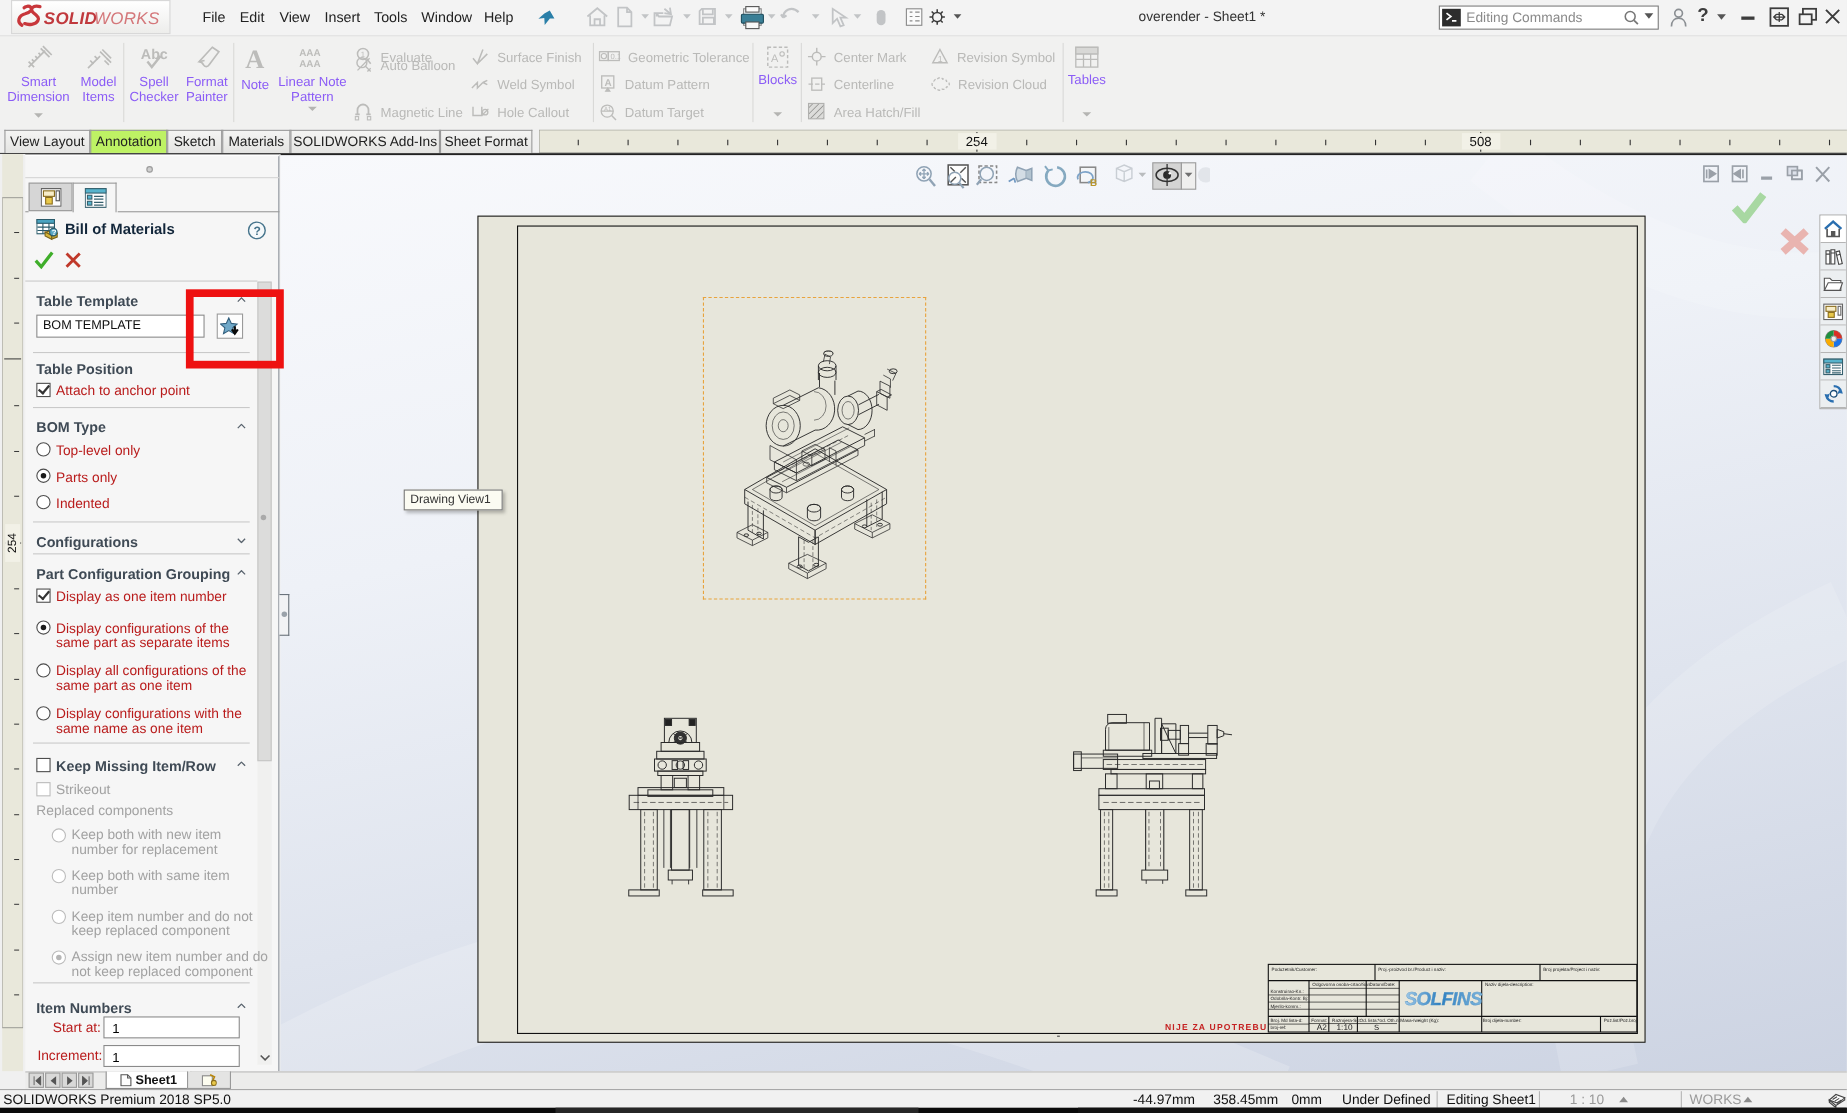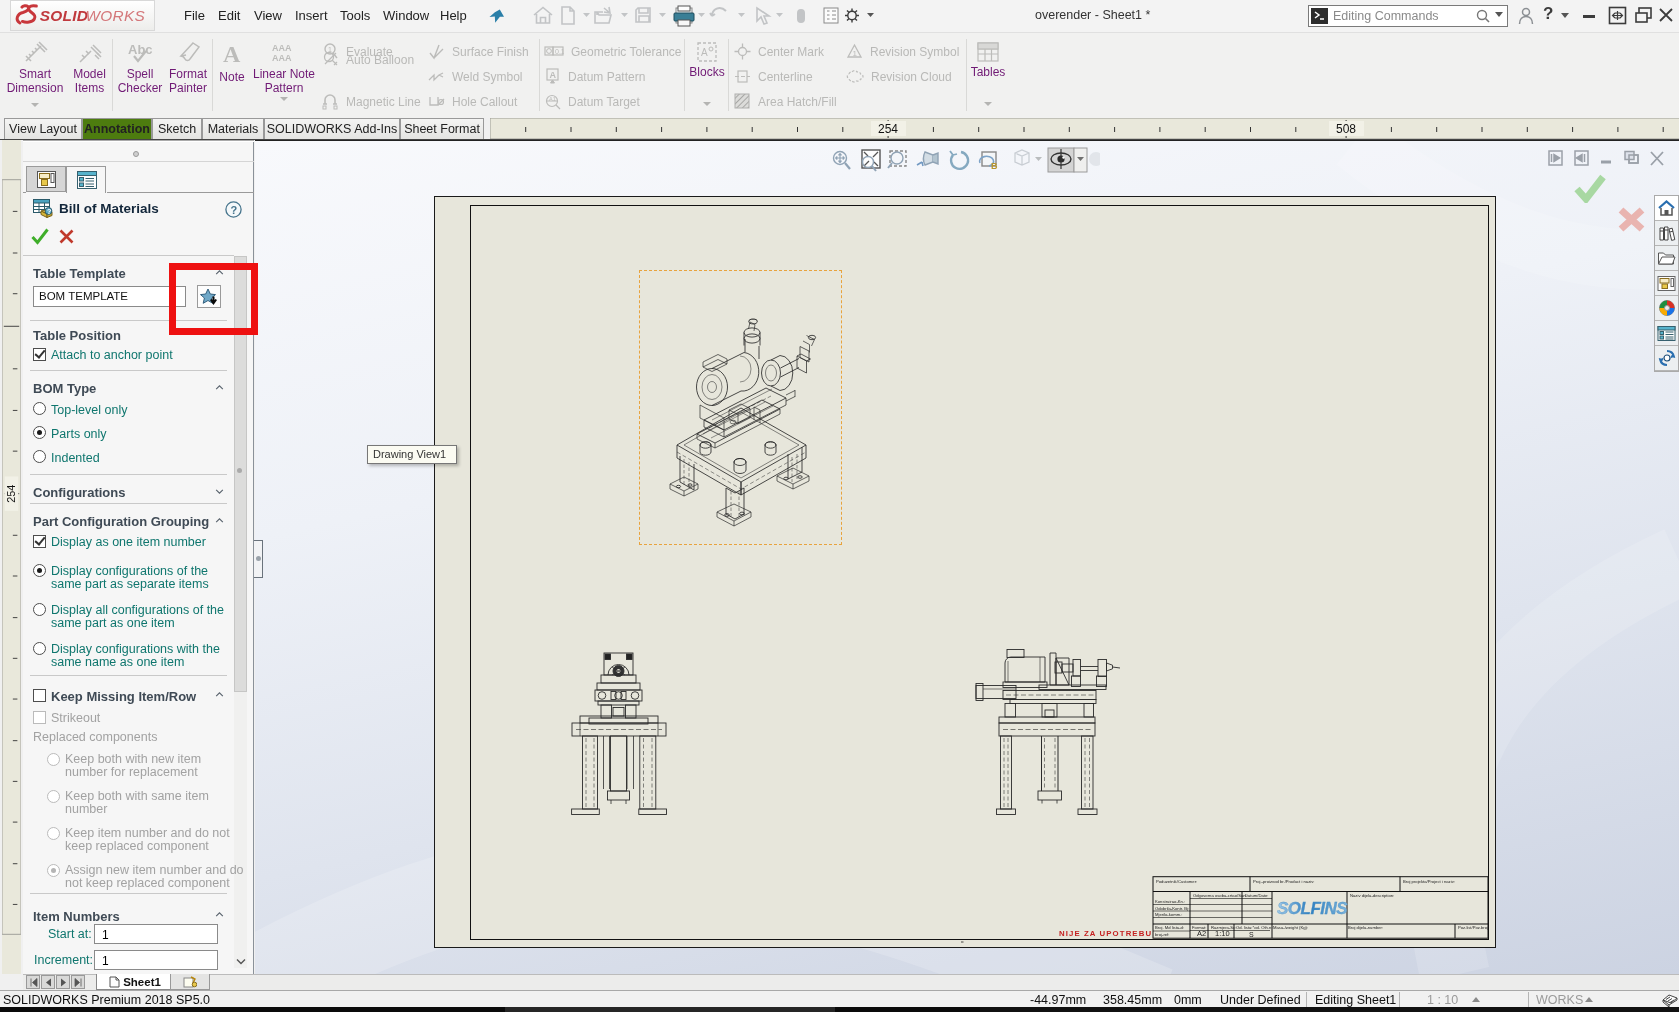--- a/index.html
+++ b/index.html
@@ -10,46 +10,46 @@
 
 #titlebar { position:absolute; left:0; top:0; width:1679px; height:32px; background:#f3f3f3; }
 #logo { position:absolute; left:10px; top:0; width:145px; height:31px; background:linear-gradient(180deg,#ffffff,#ededeb); border:1px solid #d8d8d8; display:flex; align-items:center; }
 .menu { position:absolute; top:0; height:32px; line-height:32px; font-size:13px; color:#222; }
 #qat { position:absolute; left:528px; top:2px; height:28px; display:flex; align-items:center; color:#b9bcbe; }
 #doctitle { position:absolute; left:1035px; top:8px; font-size:12.5px; color:#333; }
 #searchbox { position:absolute; left:1308px; top:5px; width:200px; height:22px; background:#fff; border:1px solid #7a7a7a; }
 
 #ribbon { position:absolute; left:0; top:32px; width:1679px; height:86px; background:#f1f1f0; border-top:1px solid #e0e0e0; }
 .rsep { position:absolute; top:6px; height:72px; width:1px; background:#d9d9d7; }
-.bigbtn { position:absolute; text-align:center; font-size:12px; color:#701a75; line-height:14px; }
+.bigbtn { position:absolute; text-align:center; font-size:12px; color:#8b5cf6; line-height:14px; }
 .bigbtn svg { display:block; margin:0 auto 2px; }
 .rowitem { position:absolute; display:flex; align-items:center; font-size:12px; color:#b9b9b7; white-space:nowrap; }
 .rowitem svg { margin-right:7px; }
 
 #tabrow { position:absolute; left:0; top:118px; width:1679px; height:22px; background:#f0f0f0; border-bottom:1px solid #444; }
 .tab { position:absolute; top:0; height:21px; line-height:21px; text-align:center; font-size:12.5px; color:#222; background:linear-gradient(180deg,#f4f4f3,#e4e4e2); border:1px solid #999; border-bottom:none; }
-.tab.active { background:#4d7c0f; font-weight:bold; }
+.tab.active { background:#bef264; font-weight:normal; }
 #hruler { position:absolute; left:487px; top:118px; width:1192px; height:21px; background:#e9e8db; border:1px solid #9a9a94; border-bottom:1px solid #444; }
 
 #vruler { position:absolute; left:2px; top:140px; width:19px; height:834px; background:#e9e8db; border:1px solid #9a9a94; }
 
 #panel { position:absolute; left:23px; top:140px; width:231px; height:834px; background:#f6f6f6; border-right:1px solid #8a9199; }
 .sechdr { font-weight:bold; font-size:13px; color:#3f4a55; }
 .plabel { font-size:12.5px; color:#000; }
 .gray { color:#a2a2a2 !important; }
 .divider { position:absolute; left:7px; width:197px; height:1px; background:#c9c9c9; }
 .chev { position:absolute; width:9px; height:5px; }
 .cb { position:absolute; width:13px; height:13px; border:1px solid #4d4d4d; background:#fff; }
 .cb.checked::after { content:""; position:absolute; left:2.5px; top:-1px; width:4px; height:8px; border:solid #333; border-width:0 2px 2px 0; transform:rotate(40deg); }
 .radio { position:absolute; width:13px; height:13px; border:1px solid #4d4d4d; border-radius:50%; background:#fff; }
 .radio.sel::after { content:""; position:absolute; left:3px; top:3px; width:5px; height:5px; background:#1a1a1a; border-radius:50%; }
 .radio.gdis { border-color:#bbb; }
 .radio.gdis.sel::after { background:#b5b5b5; }
 .cb.gdis { border-color:#bbb; }
-.plabel { position:absolute; font-size:12.5px; color:#0f766e; line-height:13px; }
+.plabel { position:absolute; font-size:12.5px; color:#b91c1c; line-height:13px; }
 .sechdr { position:absolute; font-weight:bold; font-size:13px; color:#3f4a55; }
 
 #canvas { position:absolute; left:255px; top:140px; width:1424px; height:834px; background:linear-gradient(168deg,#f8f9fc 0%,#eef1f7 35%,#dfe4ee 65%,#ccd3e2 100%); border-top:1px solid #222; overflow:hidden; }
 #sheet { position:absolute; left:179px; top:55px; width:1062px; height:752px; background:#e7e6db; border:1px solid #1a1a1a; }
 #frame { position:absolute; left:35px; top:8px; width:1019px; height:735px; border:1.4px solid #111; }
 .tpcell { position:absolute; left:0; width:23px; height:25px; border-bottom:1px solid #b5b5b5; display:flex; align-items:center; justify-content:center; background:#eceff1; }
 
 #sheettabs { position:absolute; left:0; top:974px; width:1679px; height:16px; background:#f0f0f0;padding-left:28px; }
 #statusbar { position:absolute; left:0; top:990px; width:1679px; height:17px; background:#f1f1f1; border-top:1px solid #a8a8a8; font-size:12.5px; color:#111; }
 #blackstrip { position:absolute; left:0; top:1007px; width:1679px; height:5px; background:#0a0a0a; }

